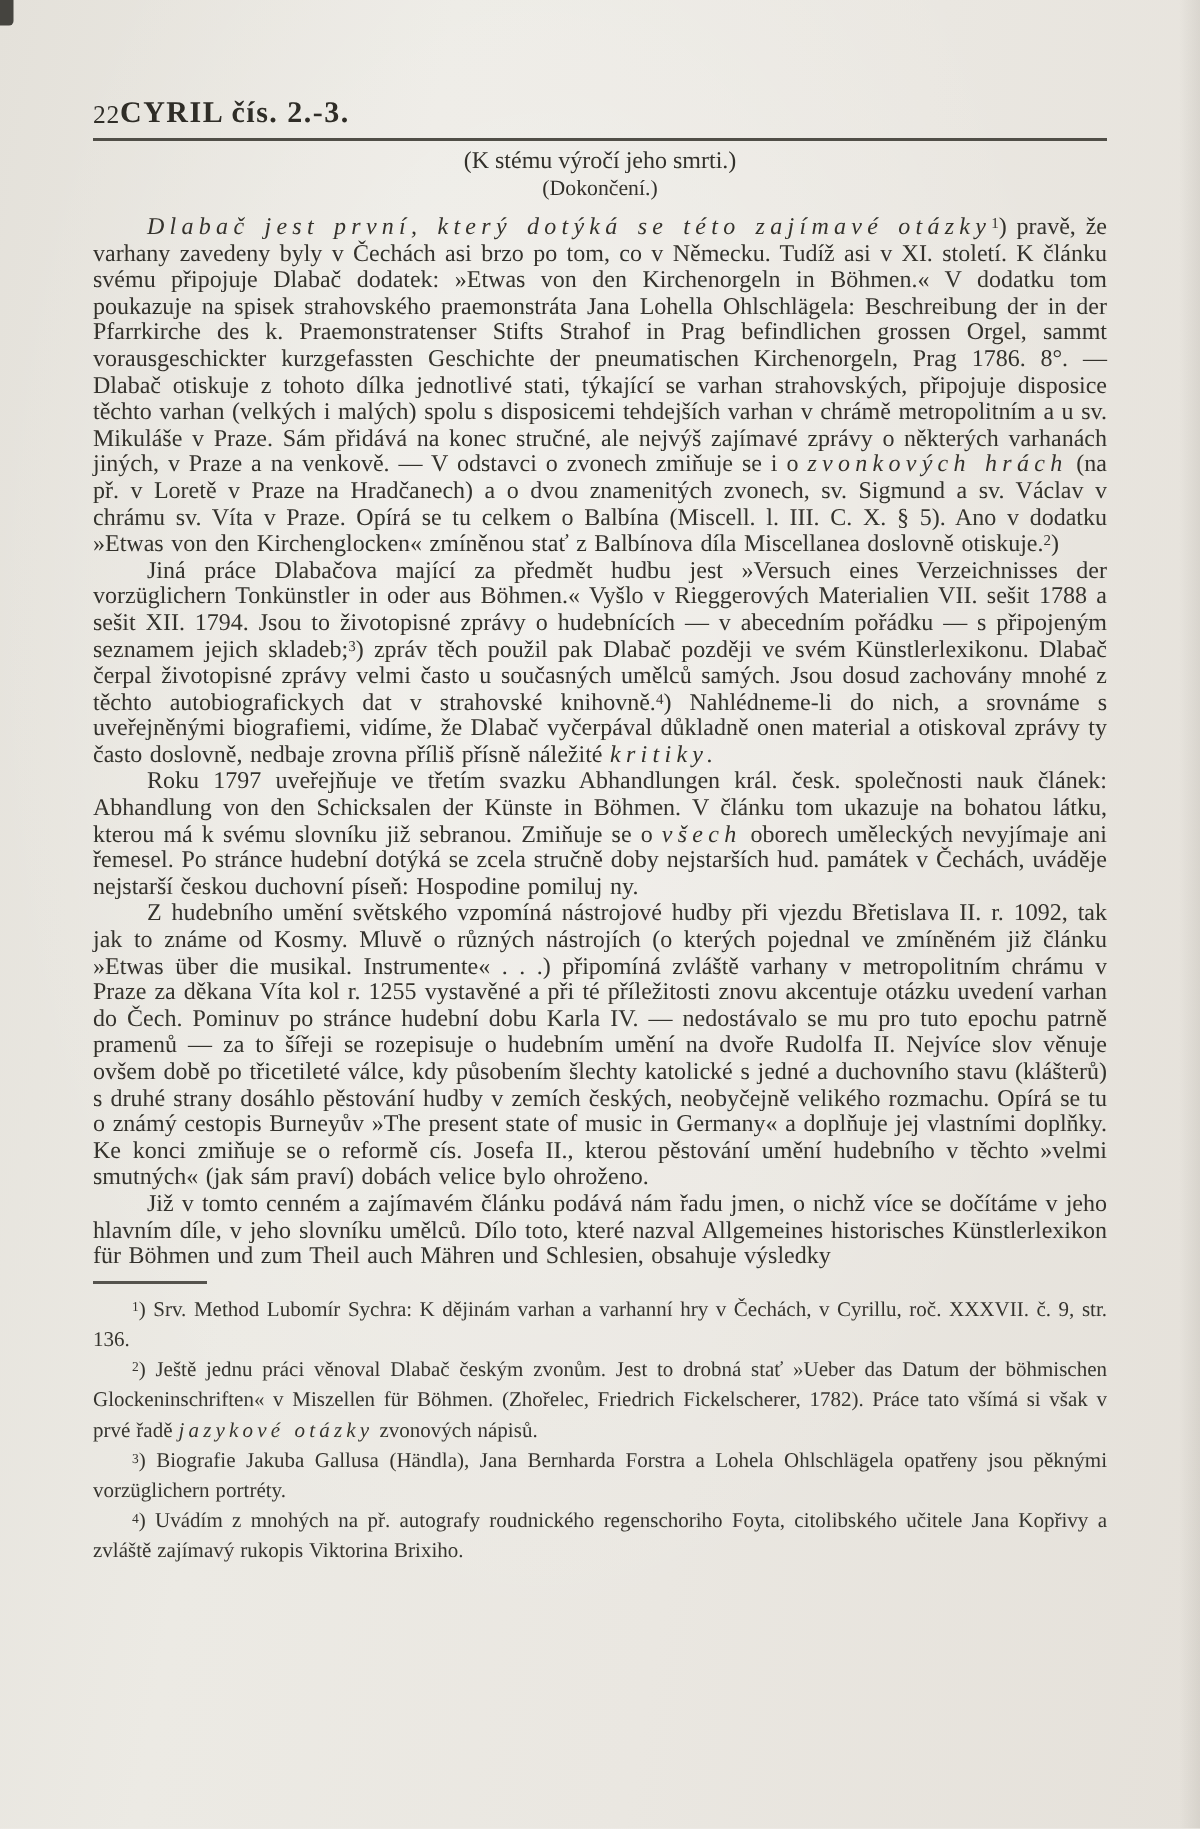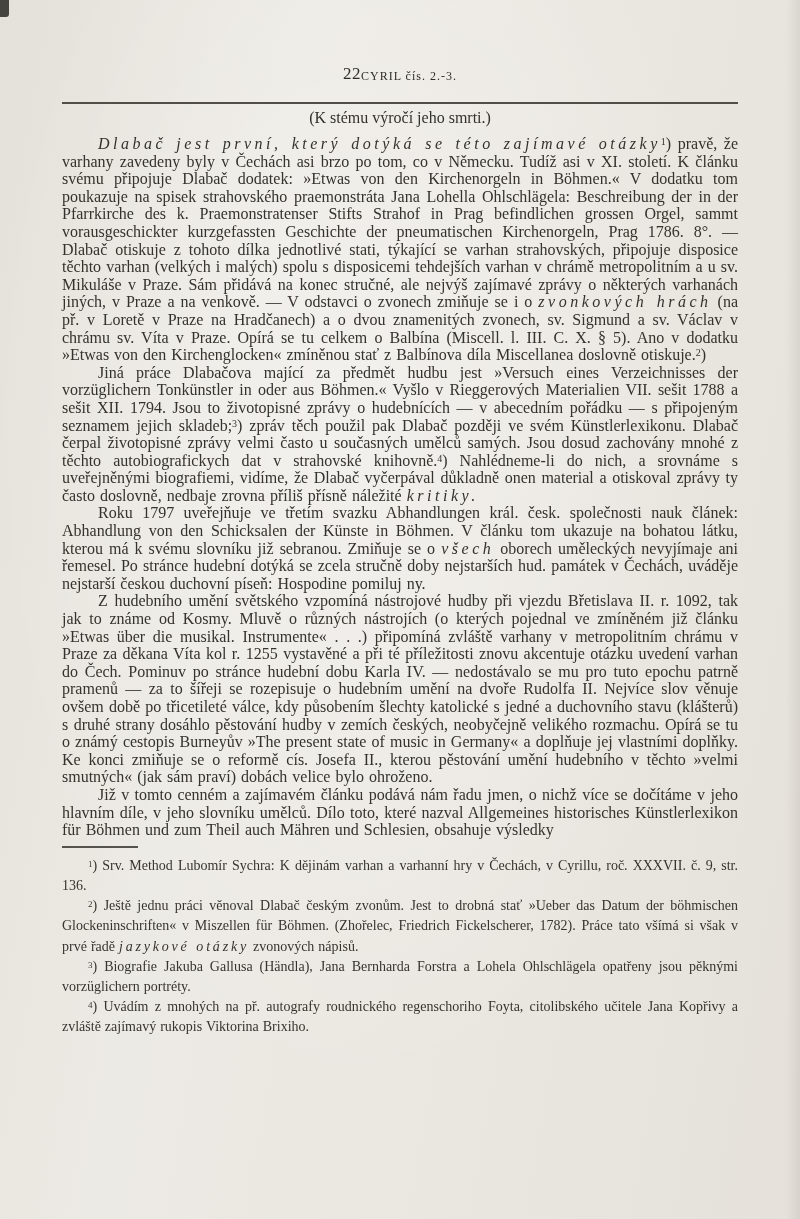--- a/index.html
+++ b/index.html
@@ -18,27 +18,27 @@
   .scan-mark{
     position:absolute;left:0;top:0;width:9px;height:17px;
     background:#45443f;border-bottom-right-radius:3px;
   }
   .edge-shade{
     position:absolute;right:0;top:0;width:14px;height:100%;
     background:linear-gradient(to right, rgba(0,0,0,0), rgba(90,85,75,0.10));
   }
   .content{margin:0 62px;width:676px;}
   .running-head{
-    display:flex;justify-content:center;align-items:flex-end;
+    display:flex;justify-content:flex-start;align-items:flex-end;
     padding-top:64px;
     border-bottom:2px solid #504e47;
-    padding-bottom:18px;
+    padding-bottom:5px;
   }
   .page-num{font-size:17px;letter-spacing:0.5px;color:#2f2d27;}
-  .journal{font-size:12px;letter-spacing:1px;color:#2f2d27;}
+  .journal{font-size:20px;letter-spacing:1px;color:#2f2d27;font-weight:bold;}
   .author{
     margin-top:18px;
     font-size:17px;letter-spacing:1.6px;color:#33312b;
     white-space:nowrap;
   }
   .title{
     margin-top:6px;
     text-align:center;
     font-size:37px;line-height:40px;
     font-weight:600;
@@ -100,20 +100,21 @@
 
   <div class="content">
 
     <div class="running-head">
       <span class="page-num">22</span>
       <span class="journal">CYRIL čís. 2.-3.</span>
     </div>
 
 
     <div class="subtitle">(K stému výročí jeho smrti.)</div>
+    <div class="continuation">(Dokončení.)</div>
 
     <div class="bodytext">
 
       <p class="par"><span class="sp">Dlabač jest první, který dotýká se této zajímavé otázky</span><sup class="fnref">1</sup><span>) pravě, že varhany zavedeny byly v Čechách asi brzo po tom, co v Německu. Tudíž asi v XI. století. K článku svému připojuje Dlabač dodatek: »Etwas von den Kirchenorgeln in Böhmen.« V dodatku tom poukazuje na spisek strahovského praemonstráta Jana Lohella Ohlschlägela: Beschreibung der in der Pfarrkirche des k. Praemonstratenser Stifts Strahof in Prag befindlichen grossen Orgel, sammt vorausgeschickter kurzgefassten Geschichte der pneumatischen Kirchenorgeln, Prag 1786. 8°. — Dlabač otiskuje z tohoto dílka jednotlivé stati, týkající se varhan strahovských, připojuje disposice těchto varhan (velkých i malých) spolu s disposicemi tehdejších varhan v chrámě metropolitním a u sv. Mikuláše v Praze. Sám přidává na konec stručné, ale nejvýš zajímavé zprávy o některých varhanách jiných, v Praze a na venkově. — V odstavci o zvonech zmiňuje se i o </span><span class="sp">zvonkových hrách</span><span> (na př. v Loretě v Praze na Hradčanech) a o dvou znamenitých zvonech, sv. Sigmund a sv. Václav v chrámu sv. Víta v Praze. Opírá se tu celkem o Balbína (Miscell. l. III. C. X. § 5). Ano v dodatku »Etwas von den Kirchenglocken« zmíněnou stať z Balbínova díla Miscellanea doslovně otiskuje.</span><sup class="fnref">2</sup><span>)</span></p>
 
       <p class="par"><span>Jiná práce Dlabačova mající za předmět hudbu jest »Versuch eines Verzeichnisses der vorzüglichern Tonkünstler in oder aus Böhmen.« Vyšlo v Rieggerových Materialien VII. sešit 1788 a sešit XII. 1794. Jsou to životopisné zprávy o hudebnících — v abecedním pořádku — s připojeným seznamem jejich skladeb;</span><sup class="fnref">3</sup><span>) zpráv těch použil pak Dlabač později ve svém Künstlerlexikonu. Dlabač čerpal životopisné zprávy velmi často u současných umělců samých. Jsou dosud zachovány mnohé z těchto autobiografickych dat v strahovské knihovně.</span><sup class="fnref">4</sup><span>) Nahlédneme-li do nich, a srovnáme s uveřejněnými biografiemi, vidíme, že Dlabač vyčerpával důkladně onen material a otiskoval zprávy ty často doslovně, nedbaje zrovna příliš přísně náležité </span><span class="sp">kritiky.</span></p>
 
       <p class="par"><span>Roku 1797 uveřejňuje ve třetím svazku Abhandlungen král. česk. společnosti nauk článek: Abhandlung von den Schicksalen der Künste in Böhmen. V článku tom ukazuje na bohatou látku, kterou má k svému slovníku již sebranou. Zmiňuje se o </span><span class="sp">všech</span><span> oborech uměleckých nevyjímaje ani řemesel. Po stránce hudební dotýká se zcela stručně doby nejstarších hud. památek v Čechách, uváděje nejstarší českou duchovní píseň: Hospodine pomiluj ny.</span></p>
 
       <p class="par"><span>Z hudebního umění světského vzpomíná nástrojové hudby při vjezdu Břetislava II. r. 1092, tak jak to známe od Kosmy. Mluvě o různých nástrojích (o kterých pojednal ve zmíněném již článku »Etwas über die musikal. Instrumente« . . .) připomíná zvláště varhany v metropolitním chrámu v Praze za děkana Víta kol r. 1255 vystavěné a při té příležitosti znovu akcentuje otázku uvedení varhan do Čech. Pominuv po stránce hudební dobu Karla IV. — nedostávalo se mu pro tuto epochu patrně pramenů — za to šířeji se rozepisuje o hudebním umění na dvoře Rudolfa II. Nejvíce slov věnuje ovšem době po třicetileté válce, kdy působením šlechty katolické s jedné a duchovního stavu (klášterů) s druhé strany dosáhlo pěstování hudby v zemích českých, neobyčejně velikého rozmachu. Opírá se tu o známý cestopis Burneyův »The present state of music in Germany« a doplňuje jej vlastními doplňky. Ke konci zmiňuje se o reformě cís. Josefa II., kterou pěstování umění hudebního v těchto »velmi smutných« (jak sám praví) dobách velice bylo ohroženo.</span></p>

